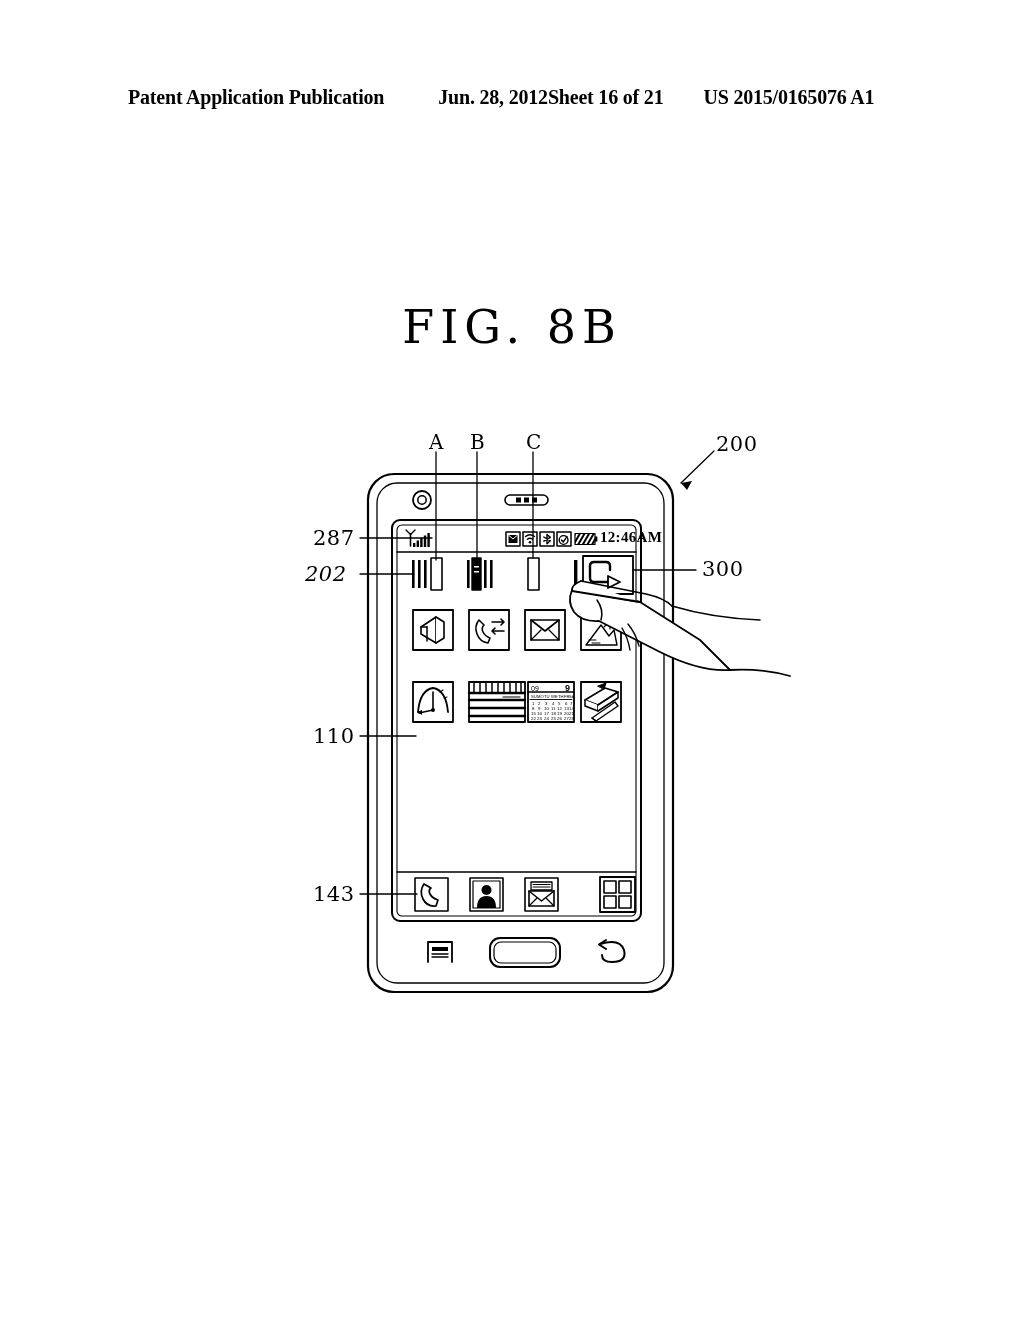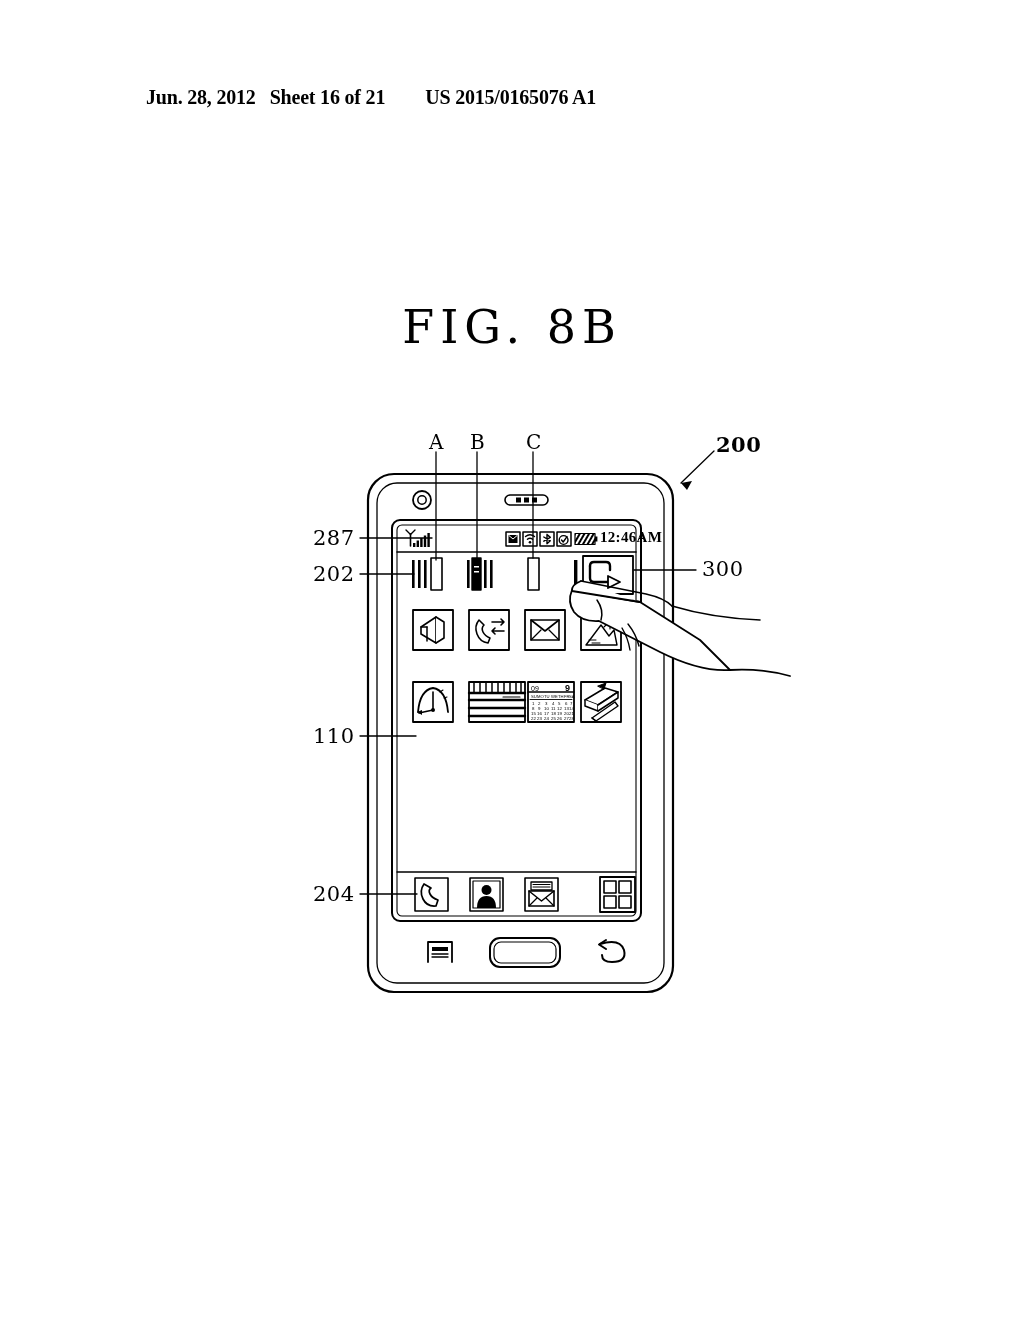--- a/index.html
+++ b/index.html
@@ -24,22 +24,22 @@
     width: 760px;
     display: flex;
     align-items: baseline;
     font-family: "Liberation Serif", serif;
     font-weight: bold;
     font-size: 20px;
     letter-spacing: -0.2px;
     white-space: nowrap;
   }
   #patent-header .hdr-pub { }
-  #patent-header .hdr-date { margin-left: 18px; }
-  #patent-header .hdr-sheet { margin-left: 14px; }
+  #patent-header .hdr-date { margin-left: 54px; }
+  #patent-header .hdr-sheet { margin-left: 0; }
   #patent-header .hdr-num { margin-left: 40px; }
 
   
   #fig-title {
     position: absolute;
     top: 300px;
     left: 0;
     width: 1024px;
     text-align: center;
     font-family: "DejaVu Serif", serif;
@@ -70,20 +70,21 @@
     position: absolute;
     font-family: "DejaVu Serif", serif;
     font-size: 20px;
     color: #000;
   }
 </style>
 </head>
 <body>
 
 <div id="patent-header">
+  <span class="hdr-pub">Patent Application Publication</span>
   <span class="hdr-date">Jun. 28, 2012</span>
   <span class="hdr-sheet">Sheet 16 of 21</span>
   <span class="hdr-num">US 2015/0165076 A1</span>
 </div>
 
 <div id="fig-title">FIG.  8B</div>
 
 <div id="drawing">
 <svg width="1024" height="1320" viewBox="0 0 1024 1320" xmlns="http://www.w3.org/2000/svg" style="position:absolute;left:0;top:0;">
 
@@ -406,24 +407,24 @@
 
       <line x1="360" y1="894" x2="417" y2="894"></line>
 
       <line x1="696" y1="570" x2="634" y2="570"></line>
     </g>
 
   </g>
 </svg>
 
   <div class="ref-label" style="left:313px; top:526px;">287</div>
-  <div class="ref-label" style="left:313px; top:562px;">202</div>
+  <div class="ref-label" style="left:305px; top:562px;font-style:italic;">202</div>
   <div class="ref-label" style="left:313px; top:724px;">110</div>
-  <div class="ref-label" style="left:313px; top:882px;">204</div>
-  <div class="ref-label" style="left:716px; top:432px;font-weight:bold;">200</div>
+  <div class="ref-label" style="left:313px; top:882px;">143</div>
+  <div class="ref-label" style="left:716px; top:432px;">200</div>
   <div class="ref-label" style="left:702px; top:557px;">300</div>
 
   <div class="ref-letter" style="left:429px; top:430px;">A</div>
   <div class="ref-letter" style="left:470px; top:430px;">B</div>
   <div class="ref-letter" style="left:526px; top:430px;">C</div>
 
   <div style="position:absolute; left:600px; top:529px; font-family:'Liberation Serif', serif;
               font-size:15px; font-weight:bold; letter-spacing:0.3px; white-space:nowrap;">12:46AM</div>
 </div>
 

